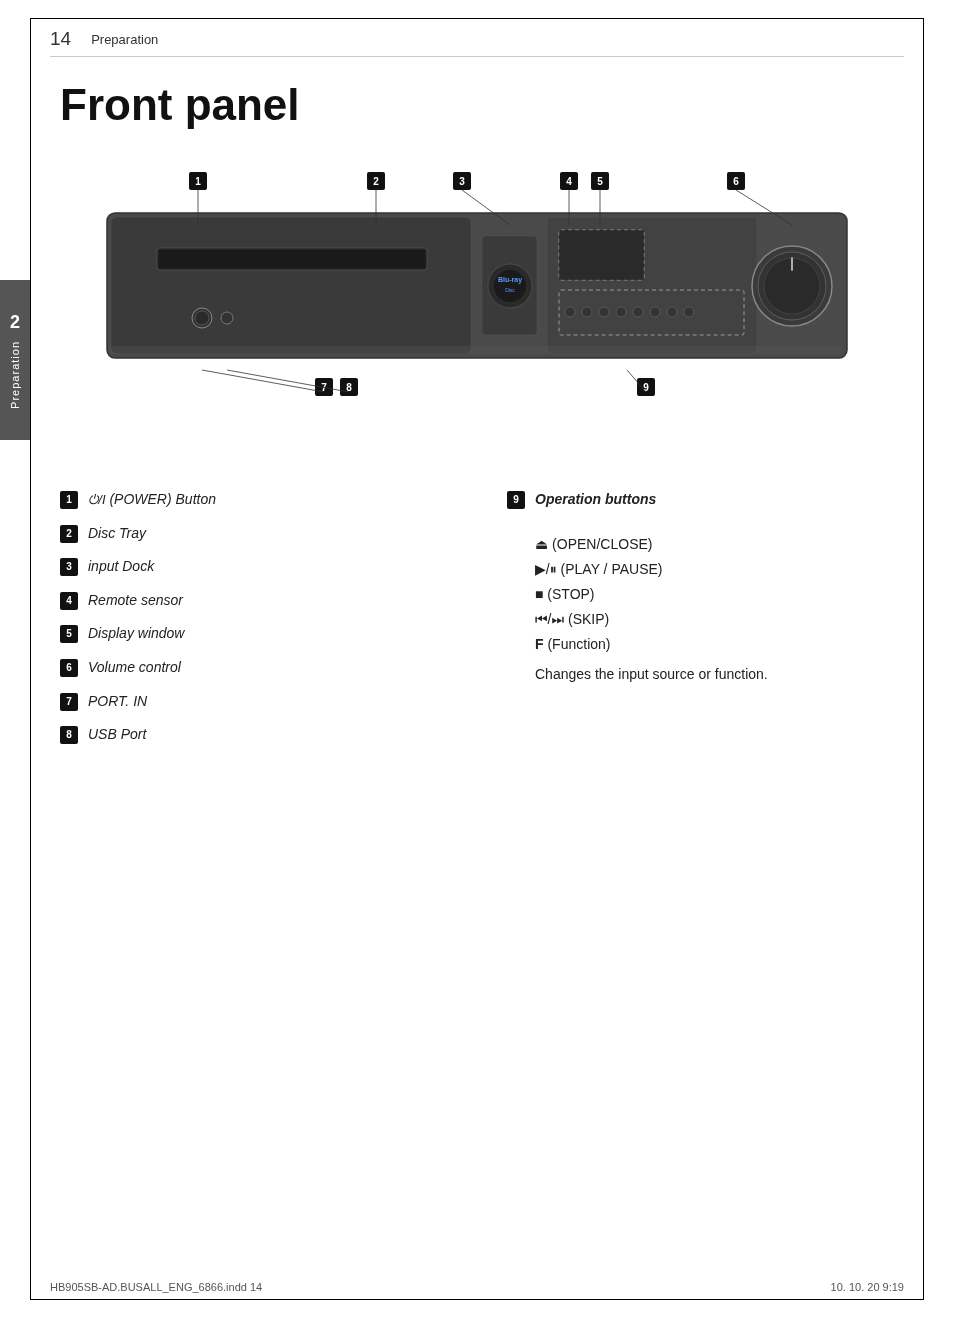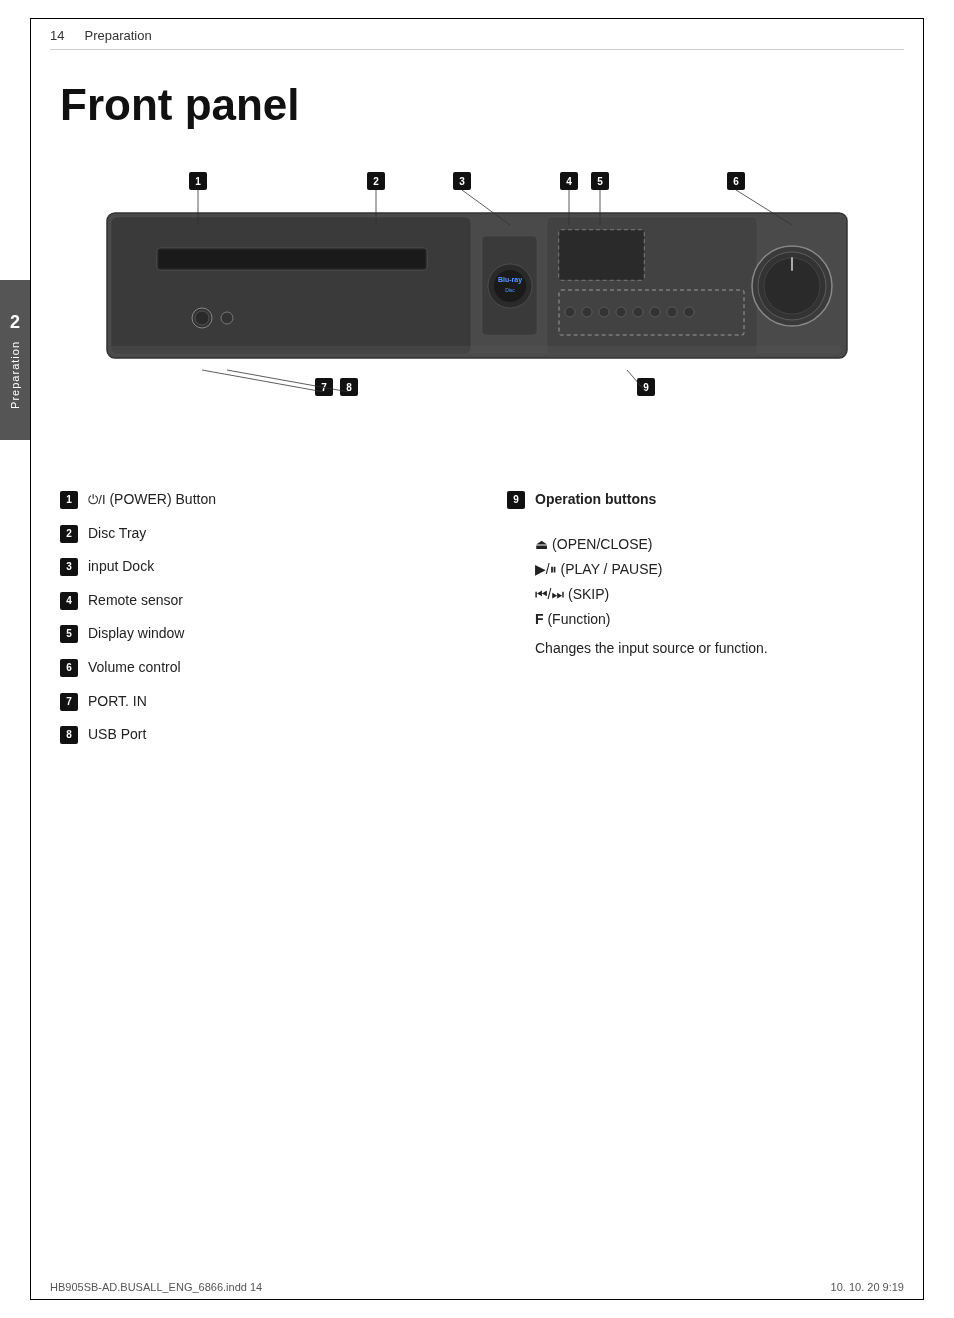--- a/index.html
+++ b/index.html
@@ -51,21 +51,21 @@
       position: absolute;
       top: 28px;
       left: 50px;
       right: 50px;
       display: flex;
       align-items: center;
       border-bottom: 1px solid #ccc;
       padding-bottom: 6px;
     }
     .page-number {
-      font-size: 13px;
+      font-size: 19px;
       color: #333;
       font-weight: normal;
     }
     .page-section-title {
       font-size: 13px;
       color: #333;
       margin-left: 20px;
     }
 
     
@@ -170,20 +170,21 @@
       justify-content: center;
       border-radius: 2px;
       margin-right: 10px;
       flex-shrink: 0;
       margin-top: 1px;
     }
 
     .label-text {
       font-size: 14px;
       color: #222;
+      font-style: italic;
     }
 
     
     .op-sub {
       margin-left: 0;
       margin-top: 22px;
       line-height: 1.8;
       font-size: 14px;
       color: #222;
     }
@@ -353,20 +354,21 @@
 
     <div class="labels-col">
 
       <div class="label-item" style="align-items:flex-start;">
         <span class="label-badge">9</span>
         <div>
           <div class="label-text" style="font-weight:bold; margin-bottom:6px;">Operation buttons</div>
           <div class="op-sub">
             <div>⏏ (OPEN/CLOSE)</div>
             <div>▶/⏸ (PLAY / PAUSE)</div>
+            <div>■ (STOP)</div>
             <div>⏮/⏭ (SKIP)</div>
             <div><strong>F</strong> (Function)</div>
             <div style="margin-top:4px; font-size:14px;">Changes the input source or function.</div>
           </div>
         </div>
       </div>
 
     </div>
 
   </div>

